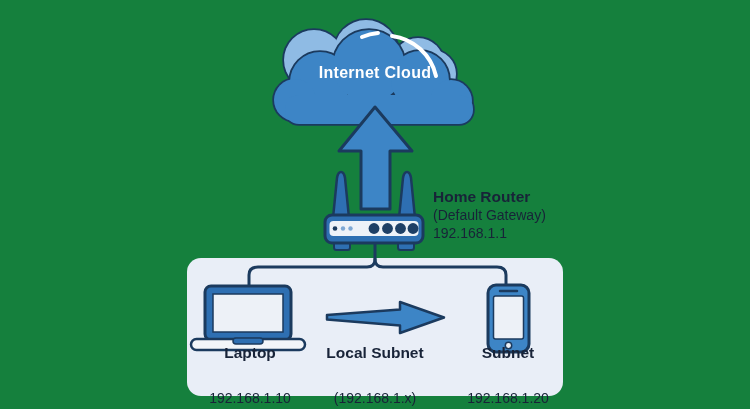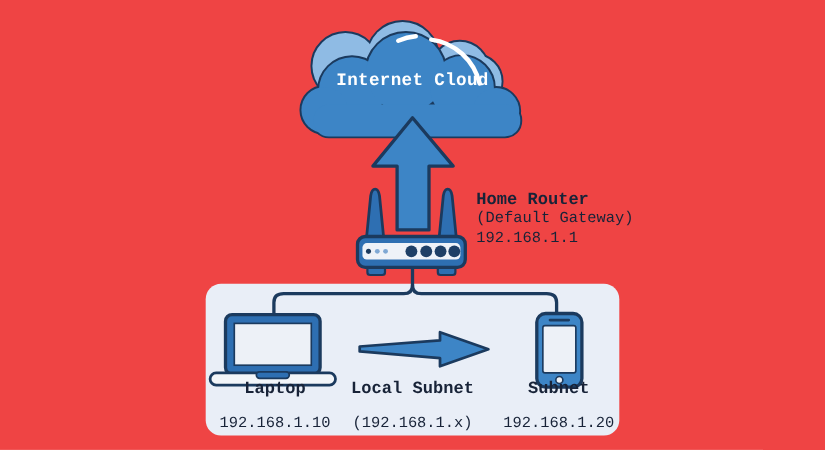--- a/index.html
+++ b/index.html
@@ -1,31 +1,31 @@
 <!DOCTYPE html>
 <html><head>
 <meta charset="utf-8">
 <style>
   html,body{margin:0;padding:0;background:#ffffff;}
   .canvas{
-    position:relative;width:750px;height:409px;background:#ef4444;overflow:hidden;
-    font-family:Liberation Mono, monospace;
+    position:relative;width:750px;height:409px;background:#15803d;overflow:hidden;
+    font-family:Liberation Sans, sans-serif;
   }
   .canvas svg{position:absolute;left:0;top:0;}
   .label{position:absolute;white-space:nowrap;color:#182338;}
   .centered{transform:translateX(-50%);text-align:center;}
   .cloud-title{left:375px;top:64px;font-size:16px;font-weight:bold;color:#ffffff;letter-spacing:.3px;}
   .cloud-subtitle{left:375px;top:84px;font-size:13.5px;color:#f2f7fc;}
-  .router-block{left:433px;top:172px;line-height:18px;}
+  .router-block{left:433px;top:188px;line-height:18px;}
   .router-name{font-size:15.5px;font-weight:bold;}
   .router-role,.router-ip{font-size:14px;}
   .dev-name{font-size:15.5px;font-weight:bold;}
   .dev-ip{font-size:14px;}
   .row-name{top:344px;}
-  .row-ip{top:377px;}
+  .row-ip{top:390px;}
 </style>
 </head>
 <body>
 
 <div class="canvas">
 
   <svg width="750" height="409" viewBox="0 0 750 409">
     <defs>
       <g id="cloudBack">
         <circle cx="314" cy="60" r="30"></circle>

